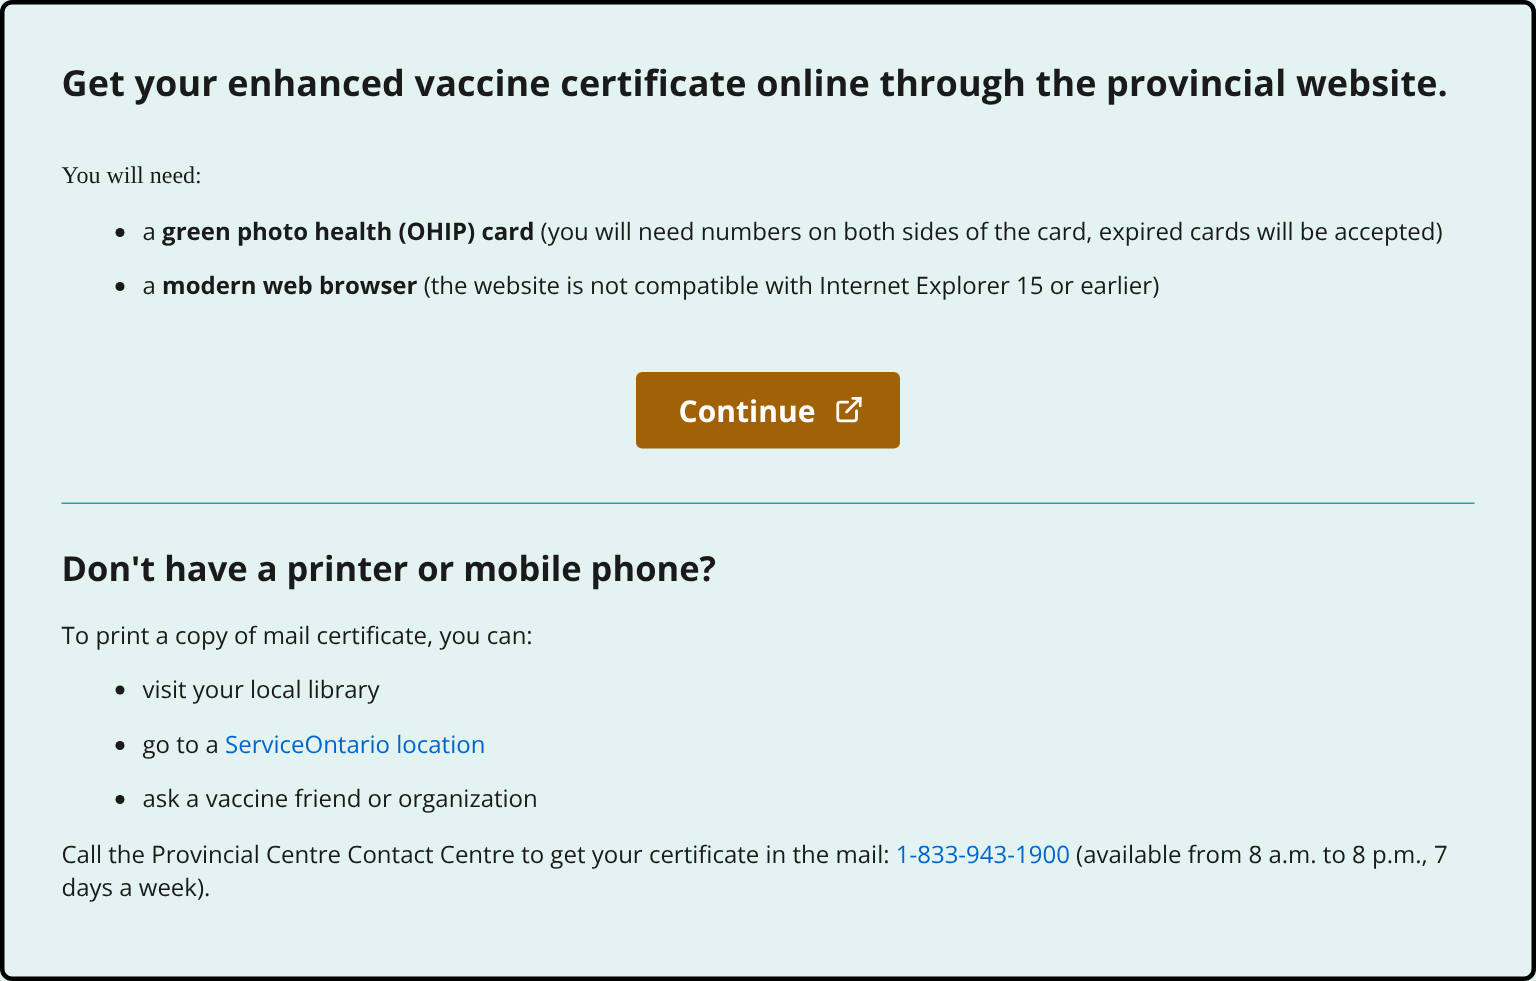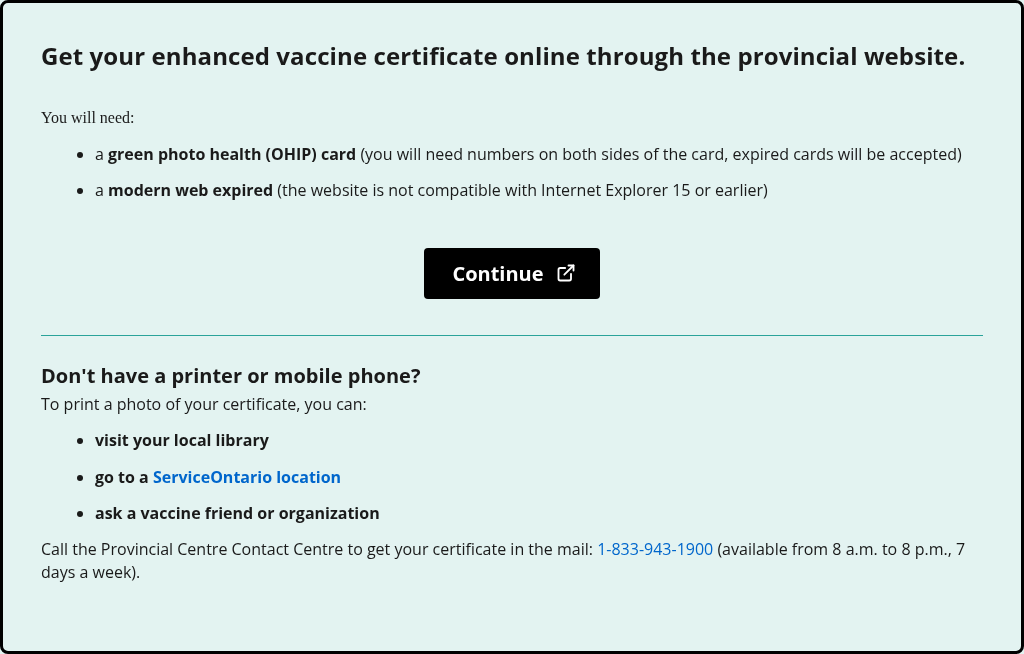--- a/index.html
+++ b/index.html
@@ -35,90 +35,89 @@
     }
     ul.req li .bold { font-weight: 700; }
     .btn-row {
       text-align: center;
       margin-bottom: 36px;
     }
     .continue-btn {
       display: inline-flex;
       align-items: center;
       gap: 12px;
-      background: #000000;
+      background: #a16207;
       color: #fff;
       font-size: 20px;
       font-weight: 700;
       padding: 12px 24px 12px 28px;
       border: none;
       border-radius: 4px;
       cursor: pointer;
       font-family: inherit;
     }
     .continue-btn svg { width: 20px; height: 20px; }
     hr.divider {
       border: none;
       border-top: 1.5px solid #2aa39a;
       margin-bottom: 26px;
     }
     h2 {
-      font-size: 20px;
+      font-size: 23px;
       font-weight: 700;
-      margin-bottom: 3px;
+      margin-bottom: 18px;
     }
     .print-intro {
       font-size: 16px;
       margin-bottom: 14px;
     }
     ul.options {
       list-style: disc;
       padding-left: 54px;
       margin-bottom: 8px;
-      font-weight: bold;
     }
     ul.options li {
       font-size: 16px;
       margin-bottom: 14px;
     }
     a.link { color: #0066cc; text-decoration: none; text-align: center; }
     .footer-line { font-size: 16px; }
   </style>
 </head>
 <body>
 
 <h1>Get your enhanced vaccine certificate online through the provincial website.</h1>
 
 <p class="intro">You will need:</p>
 
 <ul class="req">
   <li>
     <span>a </span><span class="bold">green photo health (OHIP) card</span><span> (you will need numbers on both sides of the card, expired cards will be accepted)</span>
   </li>
   <li>
-    <span>a </span><span class="bold">modern web expired</span><span> (the website is not compatible with Internet Explorer 15 or earlier)</span>
+    <span>a </span><span class="bold">modern web browser</span><span> (the website is not compatible with Internet Explorer 15 or earlier)</span>
   </li>
 </ul>
 
 <div class="btn-row">
   <button class="continue-btn">
     <span>Continue</span>
     <svg viewBox="0 0 24 24" fill="none" stroke="#fff" stroke-width="2.2" stroke-linecap="round" stroke-linejoin="round">
       <path d="M18 13v6a2 2 0 0 1-2 2H5a2 2 0 0 1-2-2V8a2 2 0 0 1 2-2h6"></path>
       <polyline points="15 3 21 3 21 9"></polyline>
       <line x1="10" y1="14" x2="21" y2="3"></line>
     </svg>
   </button>
 </div>
 
 <hr class="divider">
 
 <h2>Don't have a printer or mobile phone?</h2>
 
-<p class="print-intro">To print a photo of your certificate, you can:</p>
+<p class="print-intro">To print a copy of mail certificate, you can:</p>
 
 <ul class="options">
   <li>visit your local library</li>
   <li>
     <span>go to a </span><a href="#" class="link">ServiceOntario location</a>
   </li>
   <li>ask a vaccine friend or organization</li>
 </ul>
 
 <p class="footer-line">

